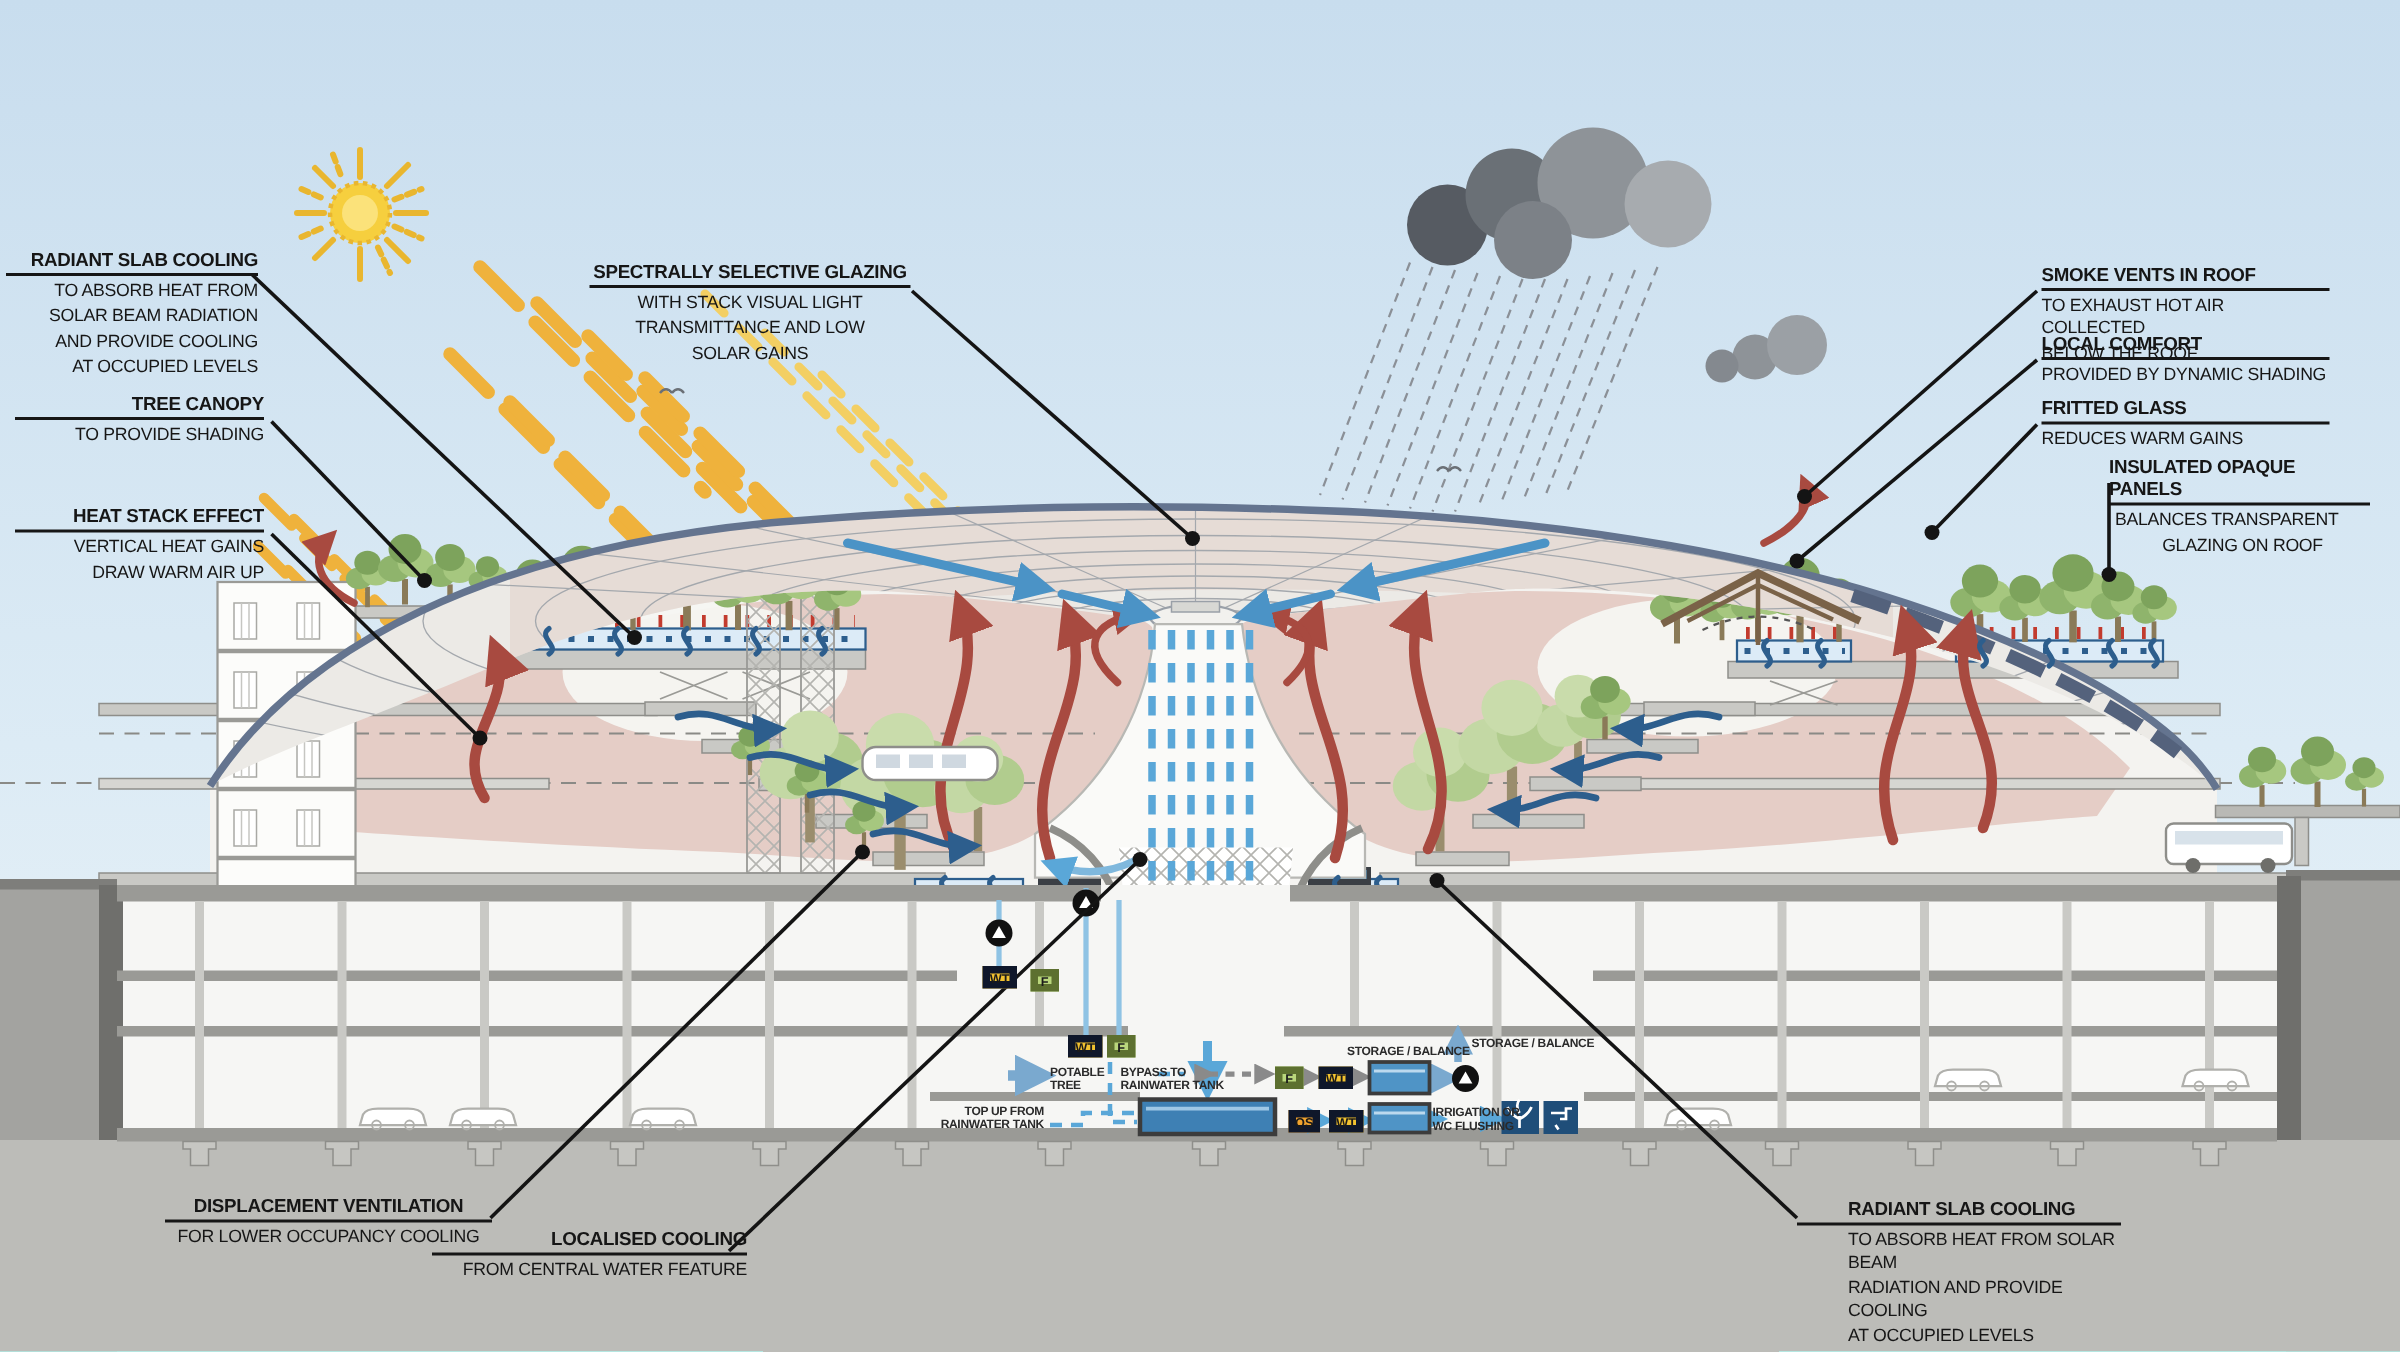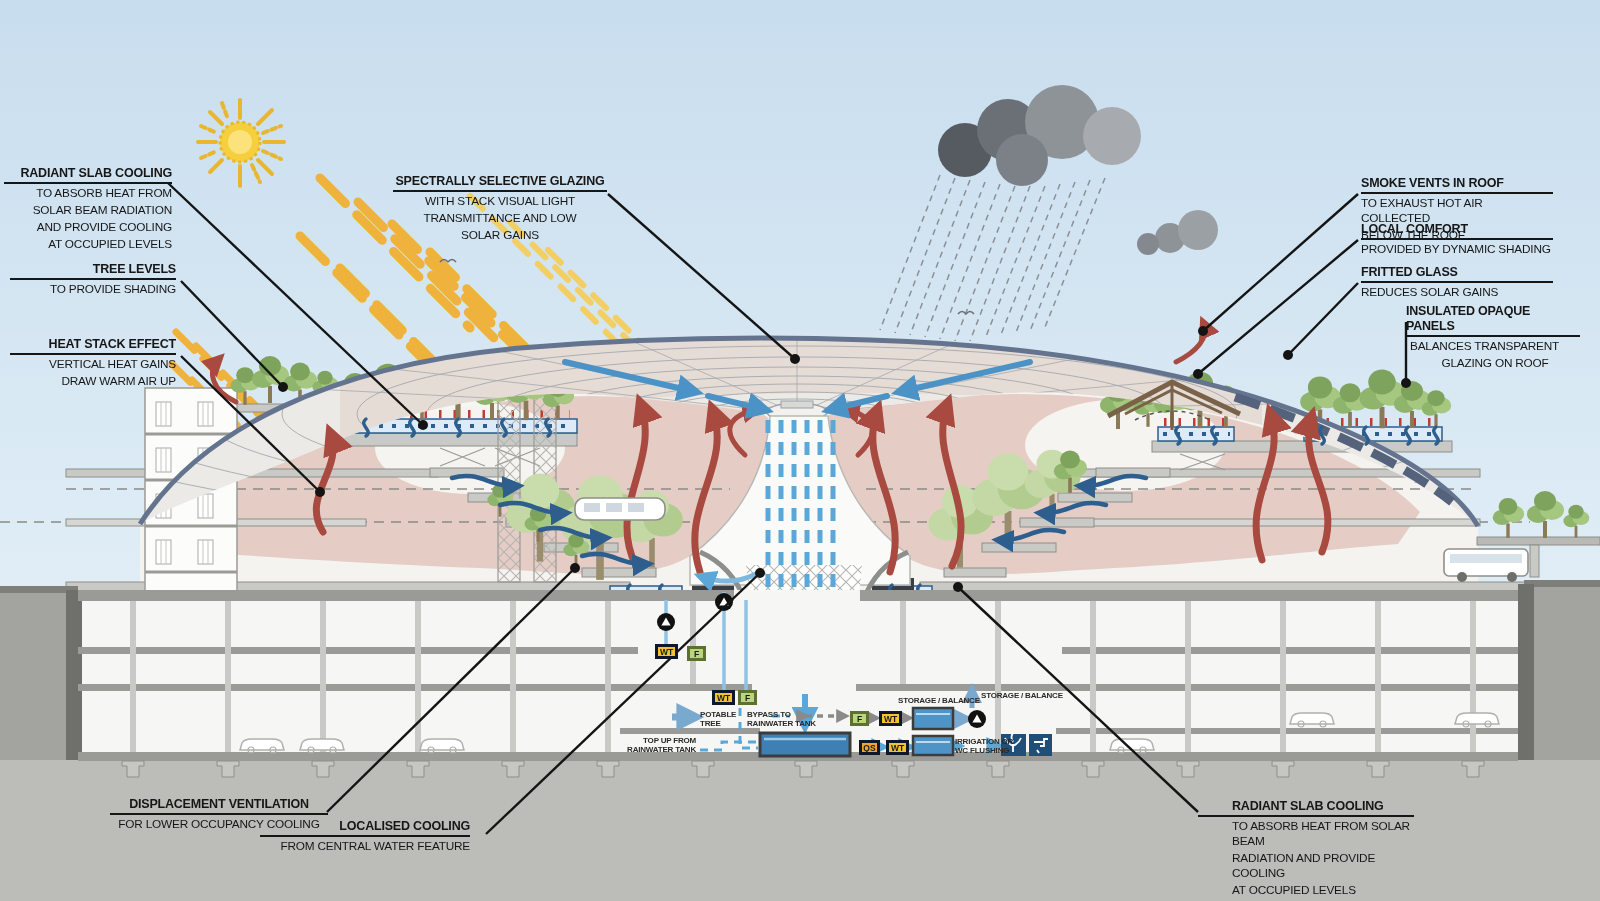--- a/index.html
+++ b/index.html
@@ -7,21 +7,21 @@
     font-family:"Liberation Sans","DejaVu Sans",sans-serif;background:#5eead4;}
   .canvas svg{position:absolute;left:0;top:0;}
   .callout{position:absolute;color:#161616;line-height:15px;}
   .callout .t{font-weight:bold;font-size:12.5px;letter-spacing:-.2px;
     border-bottom:2.5px solid #161616;padding-bottom:1px;display:block;}
   .callout .b{font-size:11.8px;letter-spacing:-.2px;display:block;margin-top:2px;}
   .al-r{text-align:right;} .al-l{text-align:left;} .al-c{text-align:center;}
   .wlabel{position:absolute;font-size:8px;font-weight:bold;color:#2a2a2a;
     line-height:9px;letter-spacing:-.2px;}
   .wbox{position:absolute;display:flex;align-items:center;justify-content:center;
-    font-size:8.5px;font-weight:bold;color:#1a1a1a;border:3px solid #0f172a;
+    font-size:8.5px;font-weight:bold;color:#1a1a1a;border:5px solid #0f172a;
     box-sizing:border-box;}
 </style>
 </head>
 <body>
 
 <div class="canvas">
 
 <svg width="1600" height="901" viewBox="0 0 1600 901">
 <defs>
   <linearGradient id="sky" x1="0" y1="0" x2="0" y2="1">
@@ -567,21 +567,21 @@
 </svg>
 
 <div class="callout al-r" style="left:4px;top:166px;width:168px;">
   <span class="t">RADIANT SLAB COOLING</span>
   <span class="b">TO ABSORB HEAT FROM</span>
   <span class="b">SOLAR BEAM RADIATION</span>
   <span class="b">AND PROVIDE COOLING</span>
   <span class="b">AT OCCUPIED LEVELS</span>
 </div>
 <div class="callout al-r" style="left:10px;top:262px;width:166px;">
-  <span class="t">TREE LEVELS</span>
+  <span class="t">TREE CANOPY</span>
   <span class="b">TO PROVIDE SHADING</span>
 </div>
 <div class="callout al-r" style="left:10px;top:337px;width:166px;">
   <span class="t">HEAT STACK EFFECT</span>
   <span class="b">VERTICAL HEAT GAINS</span>
   <span class="b">DRAW WARM AIR UP</span>
 </div>
 <div class="callout al-r" style="left:393px;top:174px;width:214px;text-align:center;">
   <span class="t">SPECTRALLY SELECTIVE GLAZING</span>
   <span class="b">WITH STACK VISUAL LIGHT</span>
@@ -592,32 +592,32 @@
   <span class="t">SMOKE VENTS IN ROOF</span>
   <span class="b">TO EXHAUST HOT AIR COLLECTED</span>
   <span class="b">BELOW THE ROOF</span>
 </div>
 <div class="callout al-l" style="left:1361px;top:222px;width:192px;">
   <span class="t">LOCAL COMFORT</span>
   <span class="b">PROVIDED BY DYNAMIC SHADING</span>
 </div>
 <div class="callout al-l" style="left:1361px;top:265px;width:192px;">
   <span class="t">FRITTED GLASS</span>
-  <span class="b">REDUCES SOLAR GAINS</span>
+  <span class="b">REDUCES WARM GAINS</span>
 </div>
 <div class="callout al-l" style="left:1406px;top:304px;width:174px;">
   <span class="t">INSULATED OPAQUE PANELS</span>
   <span class="b" style="padding-left:4px;">BALANCES TRANSPARENT</span>
   <span class="b" style="padding-left:4px;text-align:center;">GLAZING ON ROOF</span>
 </div>
 <div class="callout al-c" style="left:110px;top:797px;width:218px;">
   <span class="t">DISPLACEMENT VENTILATION</span>
   <span class="b">FOR LOWER OCCUPANCY COOLING</span>
 </div>
-<div class="callout al-r" style="left:260px;top:819px;width:210px;">
+<div class="callout al-r" style="left:288px;top:819px;width:210px;">
   <span class="t">LOCALISED COOLING</span>
   <span class="b">FROM CENTRAL WATER FEATURE</span>
 </div>
 <div class="callout al-l" style="left:1198px;top:799px;width:216px;">
   <span class="t" style="padding-left:34px;">RADIANT SLAB COOLING</span>
   <span class="b" style="padding-left:34px;">TO ABSORB HEAT FROM SOLAR BEAM</span>
   <span class="b" style="padding-left:34px;">RADIATION AND PROVIDE COOLING</span>
   <span class="b" style="padding-left:34px;">AT OCCUPIED LEVELS</span>
 </div>
 

